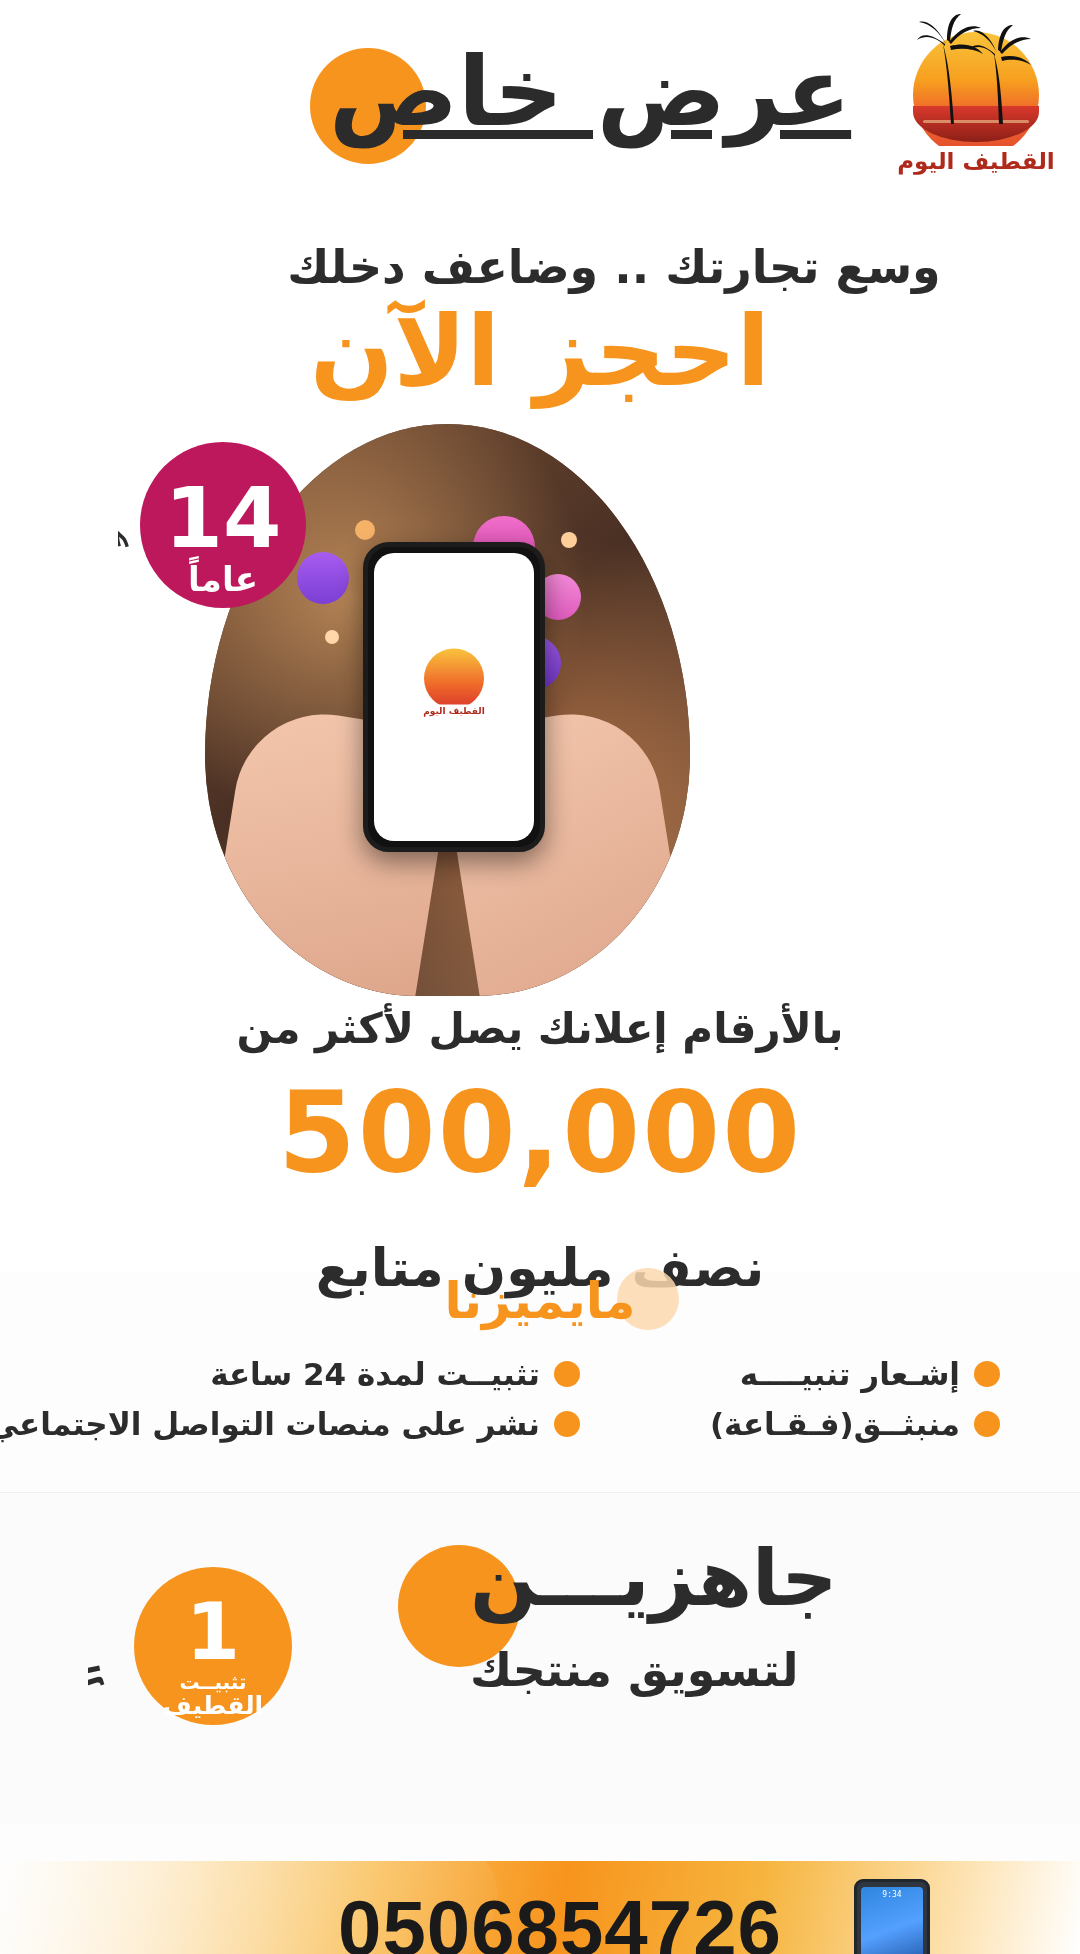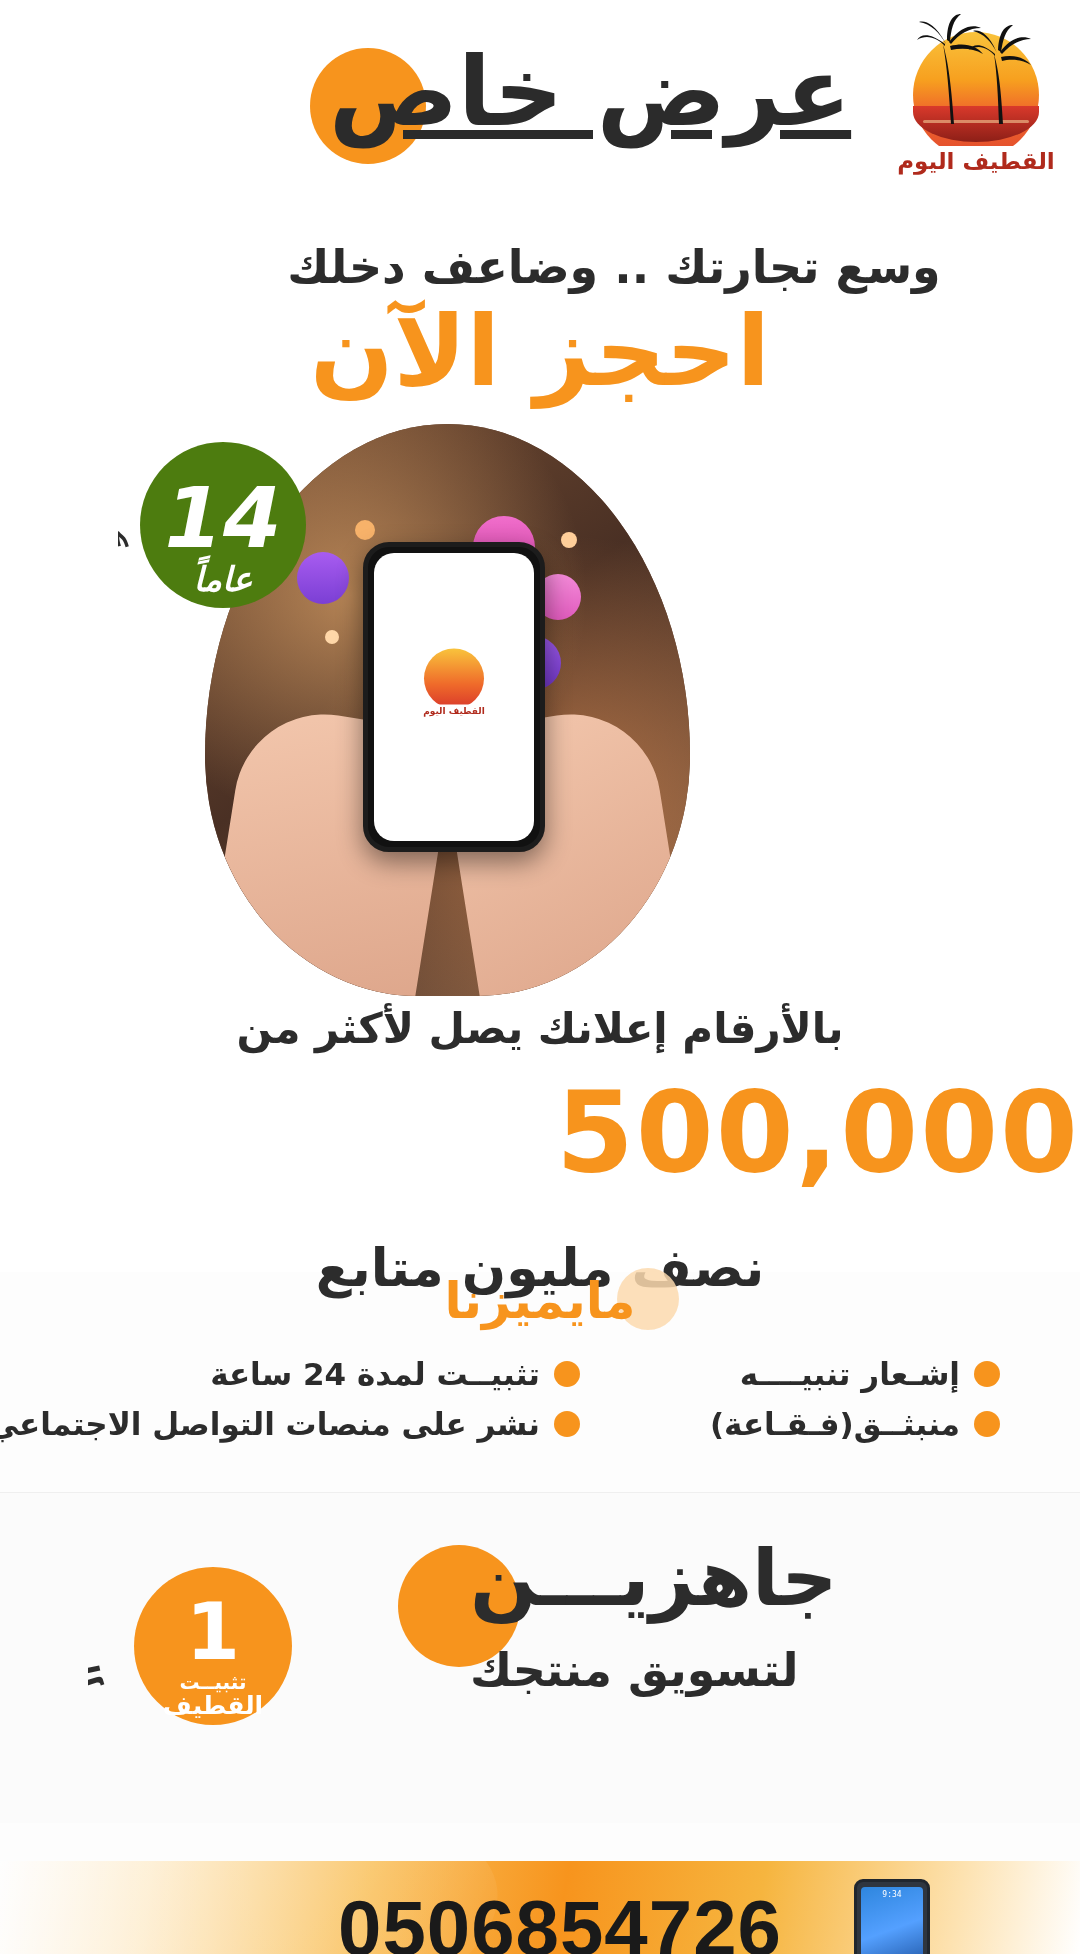--- a/index.html
+++ b/index.html
@@ -73,21 +73,21 @@
     position:absolute;top:88px;width:1080px;text-align:center;
     font-size:98px;font-weight:bold;color:#f7941d;line-height:1.05;
   }
 
   
   .badge14{
     position:absolute;left:118px;top:208px;width:210px;height:210px;
   }
   .badge14 .circ{
     position:absolute;left:22px;top:22px;width:166px;height:166px;border-radius:50%;
-    background:#4d7c0f;color:#fff;text-align:center;font-style:italic;
+    background:#be185d;color:#fff;text-align:center;
   }
   .badge14 .num{font-size:84px;font-weight:bold;line-height:88px;padding-top:32px;}
   .badge14 .yr{font-size:34px;font-weight:bold;line-height:34px;}
   .badge14 .arc{
     position:absolute;left:0;top:0;width:210px;height:210px;
   }
   .arc-text{font-size:27px;font-weight:bold;fill:#2c2c2c;}
 
   
   .hero{
@@ -139,21 +139,21 @@
   .b-s1{left:150px;top:96px;width:20px;height:20px;background:#f7b26a;}
   .b-s2{left:356px;top:108px;width:16px;height:16px;background:#ffcf9a;}
   .b-s3{left:120px;top:206px;width:14px;height:14px;background:#ffd7a8;}
 
   
   .num-line{
     position:absolute;top:792px;width:1080px;text-align:center;
     font-size:42px;font-weight:bold;color:#2c2c2c;
   }
   .num-big{
-    position:absolute;top:862px;width:1080px;
+    position:absolute;top:862px;width:1080px;text-align:center;
     font-size:112px;font-weight:bold;color:#f7941d;line-height:1.05;letter-spacing:2px;
   }
   .num-sub{
     position:absolute;top:1026px;width:1080px;text-align:center;
     font-size:52px;font-weight:bold;color:#2c2c2c;
   }
 
   
   .feat-head{
     position:absolute;top:1272px;width:1080px;text-align:center;

